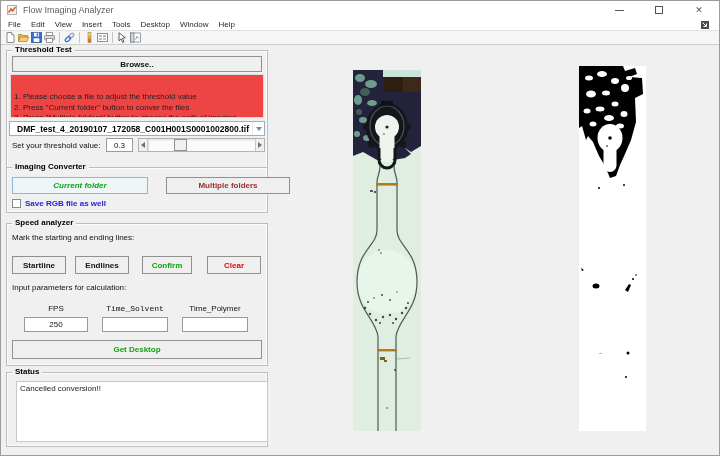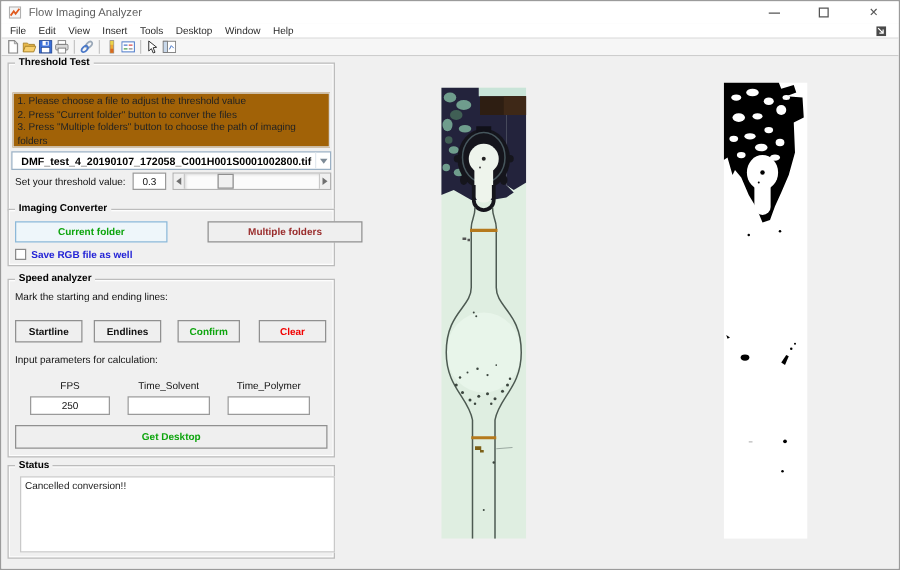--- a/index.html
+++ b/index.html
@@ -33,22 +33,22 @@
   #content { position:absolute; top:44px; left:0; right:0; bottom:0; background:#f0f0f0; }
   .panel { position:absolute; border:1px solid #bcbcbc; box-shadow:inset 0 0 0 1px #fdfdfd; background:#f0f0f0; }
   .panel-title { position:absolute; top:-6px; left:5px; background:#f0f0f0; padding:0 3px;
                  font-size:8px; font-weight:bold; color:#000; white-space:nowrap; }
   .btn { position:absolute; background:#efefef; border:1px solid #909090; font-size:8px; font-weight:bold;
          display:flex; align-items:center; justify-content:center; color:#111; }
   .txt { font-size:8px; color:#111; position:absolute; white-space:nowrap; }
   .edit { position:absolute; background:#fff; border:1px solid #9a9a9a; font-family:"Liberation Sans",sans-serif;
           font-size:8px; text-align:center; color:#111; padding:0; }
   
-  #instructions { position:absolute; background:#a16207; border:1px solid #dadada; font-size:8px; line-height:10.5px;
-                  color:#222; padding:1px 3px; overflow:hidden; }
+  #instructions { position:absolute; background:#ef4444; border:1px solid #dadada; font-size:8px; line-height:10.5px;
+                  color:#222; padding:17px 3px; overflow:hidden; }
   #file-dropdown { position:absolute; background:#fff; border:1px solid #9ab0c4; display:flex; align-items:center; }
   #file-dropdown .dd-text { font-size:8.5px; font-weight:bold; color:#000; padding-left:7px; flex:1;
                             white-space:nowrap; overflow:hidden; }
   #dd-chevron { width:12px; height:100%; display:flex; align-items:center; justify-content:center; border-left:1px solid #e3e9ef; }
   .chev-down { width:0; height:0; border-left:3px solid transparent; border-right:3px solid transparent; border-top:4px solid #7d8a96; }
   #slider { position:absolute; border:1px solid #b3b3b3; background:#f4f4f4; display:flex; }
   .sl-arrow { width:9px; height:100%; background:#f0f0f0; display:flex; align-items:center; justify-content:center; }
   .sl-arrow.left { border-right:1px solid #c8c8c8; }
   .sl-arrow.right { border-left:1px solid #c8c8c8; }
   .tri-l { width:0; height:0; border-top:3px solid transparent; border-bottom:3px solid transparent; border-right:4px solid #707070; }
@@ -165,20 +165,21 @@
           <rect x="0.5" y="1" width="3.5" height="9" fill="#c8d8ea" stroke="#777" stroke-width="0.7"></rect>
           <path d="M5.5,7.5 L7,4.5 L9,6.5" fill="none" stroke="#4a78c8" stroke-width="0.8"></path>
         </svg>
     </div>
   </div>
 
   <div id="content">
 
     <div class="panel" style="left:5px;top:5px;width:262px;height:119px;">
       <span class="panel-title">Threshold Test</span>
+      <div class="btn" style="left:5px;top:5px;width:250px;height:16px;">Browse..</div>
       <div id="instructions" style="left:3px;top:23px;width:254px;height:44px;">
         <div style="white-space:normal;">1. Please choose a file to adjust the threshold value</div>
         <div style="white-space:normal;">2. Press "Current folder" button to conver the files</div>
         <div style="white-space:normal;">3. Press "Multiple folders" button to choose the path of imaging folders</div>
       </div>
       <div id="file-dropdown" style="left:2px;top:70px;width:256px;height:15px;">
         <span class="dd-text">DMF_test_4_20190107_172058_C001H001S0001002800.tif</span>
         <span id="dd-chevron">
             <span class="chev-down"></span>
           </span>
@@ -193,36 +194,36 @@
           <div id="sl-thumb" style="left: calc(30% - 6px);"></div>
         </div>
         <div class="sl-arrow right">
             <span class="tri-r"></span>
           </div>
       </div>
     </div>
 
     <div class="panel" style="left:5px;top:122px;width:262px;height:46px;">
       <span class="panel-title">Imaging Converter</span>
-      <div class="btn" style="left:5px;top:9px;width:122px;height:17px;color:#0ea50e;background:#eef6fa;border-color:#8cb8d8;">Current folder</div>
+      <div class="btn" style="left:5px;top:9px;width:136px;height:17px;color:#0ea50e;background:#eef6fa;border-color:#8cb8d8;font-style:italic;">Current folder</div>
       <div class="btn" style="left:132px;top:9px;width:124px;height:17px;color:#9a2d2d;margin-left:27px;">Multiple folders</div>
       <div class="checkbox" style="left:5px;top:31px;"></div>
       <span class="txt" style="left:18px;top:31px;font-weight:bold;color:#2323d6;">Save RGB file as well</span>
     </div>
 
     <div class="panel" style="left:5px;top:178px;width:262px;height:143px;">
       <span class="panel-title">Speed analyzer</span>
       <span class="txt" style="left:5px;top:9px;">Mark the starting and ending lines:</span>
       <div class="btn" style="left:5px;top:32px;width:54px;height:18px;">Startline</div>
       <div class="btn" style="left:68px;top:32px;width:54px;height:18px;">Endlines</div>
       <div class="btn" style="left:135px;top:32px;width:50px;height:18px;color:#0ea50e;">Confirm</div>
       <div class="btn" style="left:200px;top:32px;width:54px;height:18px;color:#f20000;">Clear</div>
       <span class="txt" style="left:5px;top:59px;">Input parameters for calculation:</span>
       <span class="txt" style="left:17px;top:80px;width:64px;text-align:center;">FPS</span>
-      <span class="txt" style="left:95px;top:80px;width:66px;text-align:center;">Time_Solvent</span>
+      <span class="txt" style="left:95px;top:80px;width:66px;text-align:center;font-family:Liberation Mono, monospace;">Time_Solvent</span>
       <span class="txt" style="left:175px;top:80px;width:66px;text-align:center;">Time_Polymer</span>
       <input class="edit" style="left: 17px; top: 93px; width: 64px; height: 15px;" value="250">
       <input class="edit" style="left: 95px; top: 93px; width: 66px; height: 15px;" value="">
       <input class="edit" style="left: 175px; top: 93px; width: 66px; height: 15px;" value="">
       <div class="btn" style="left:5px;top:116px;width:250px;height:19px;color:#0ea50e;">Get Desktop</div>
     </div>
 
     <div class="panel" style="left:5px;top:327px;width:262px;height:75px;">
       <span class="panel-title">Status</span>
       <div id="status-box" style="left:9px;top:8px;width:252px;height:61px;">

